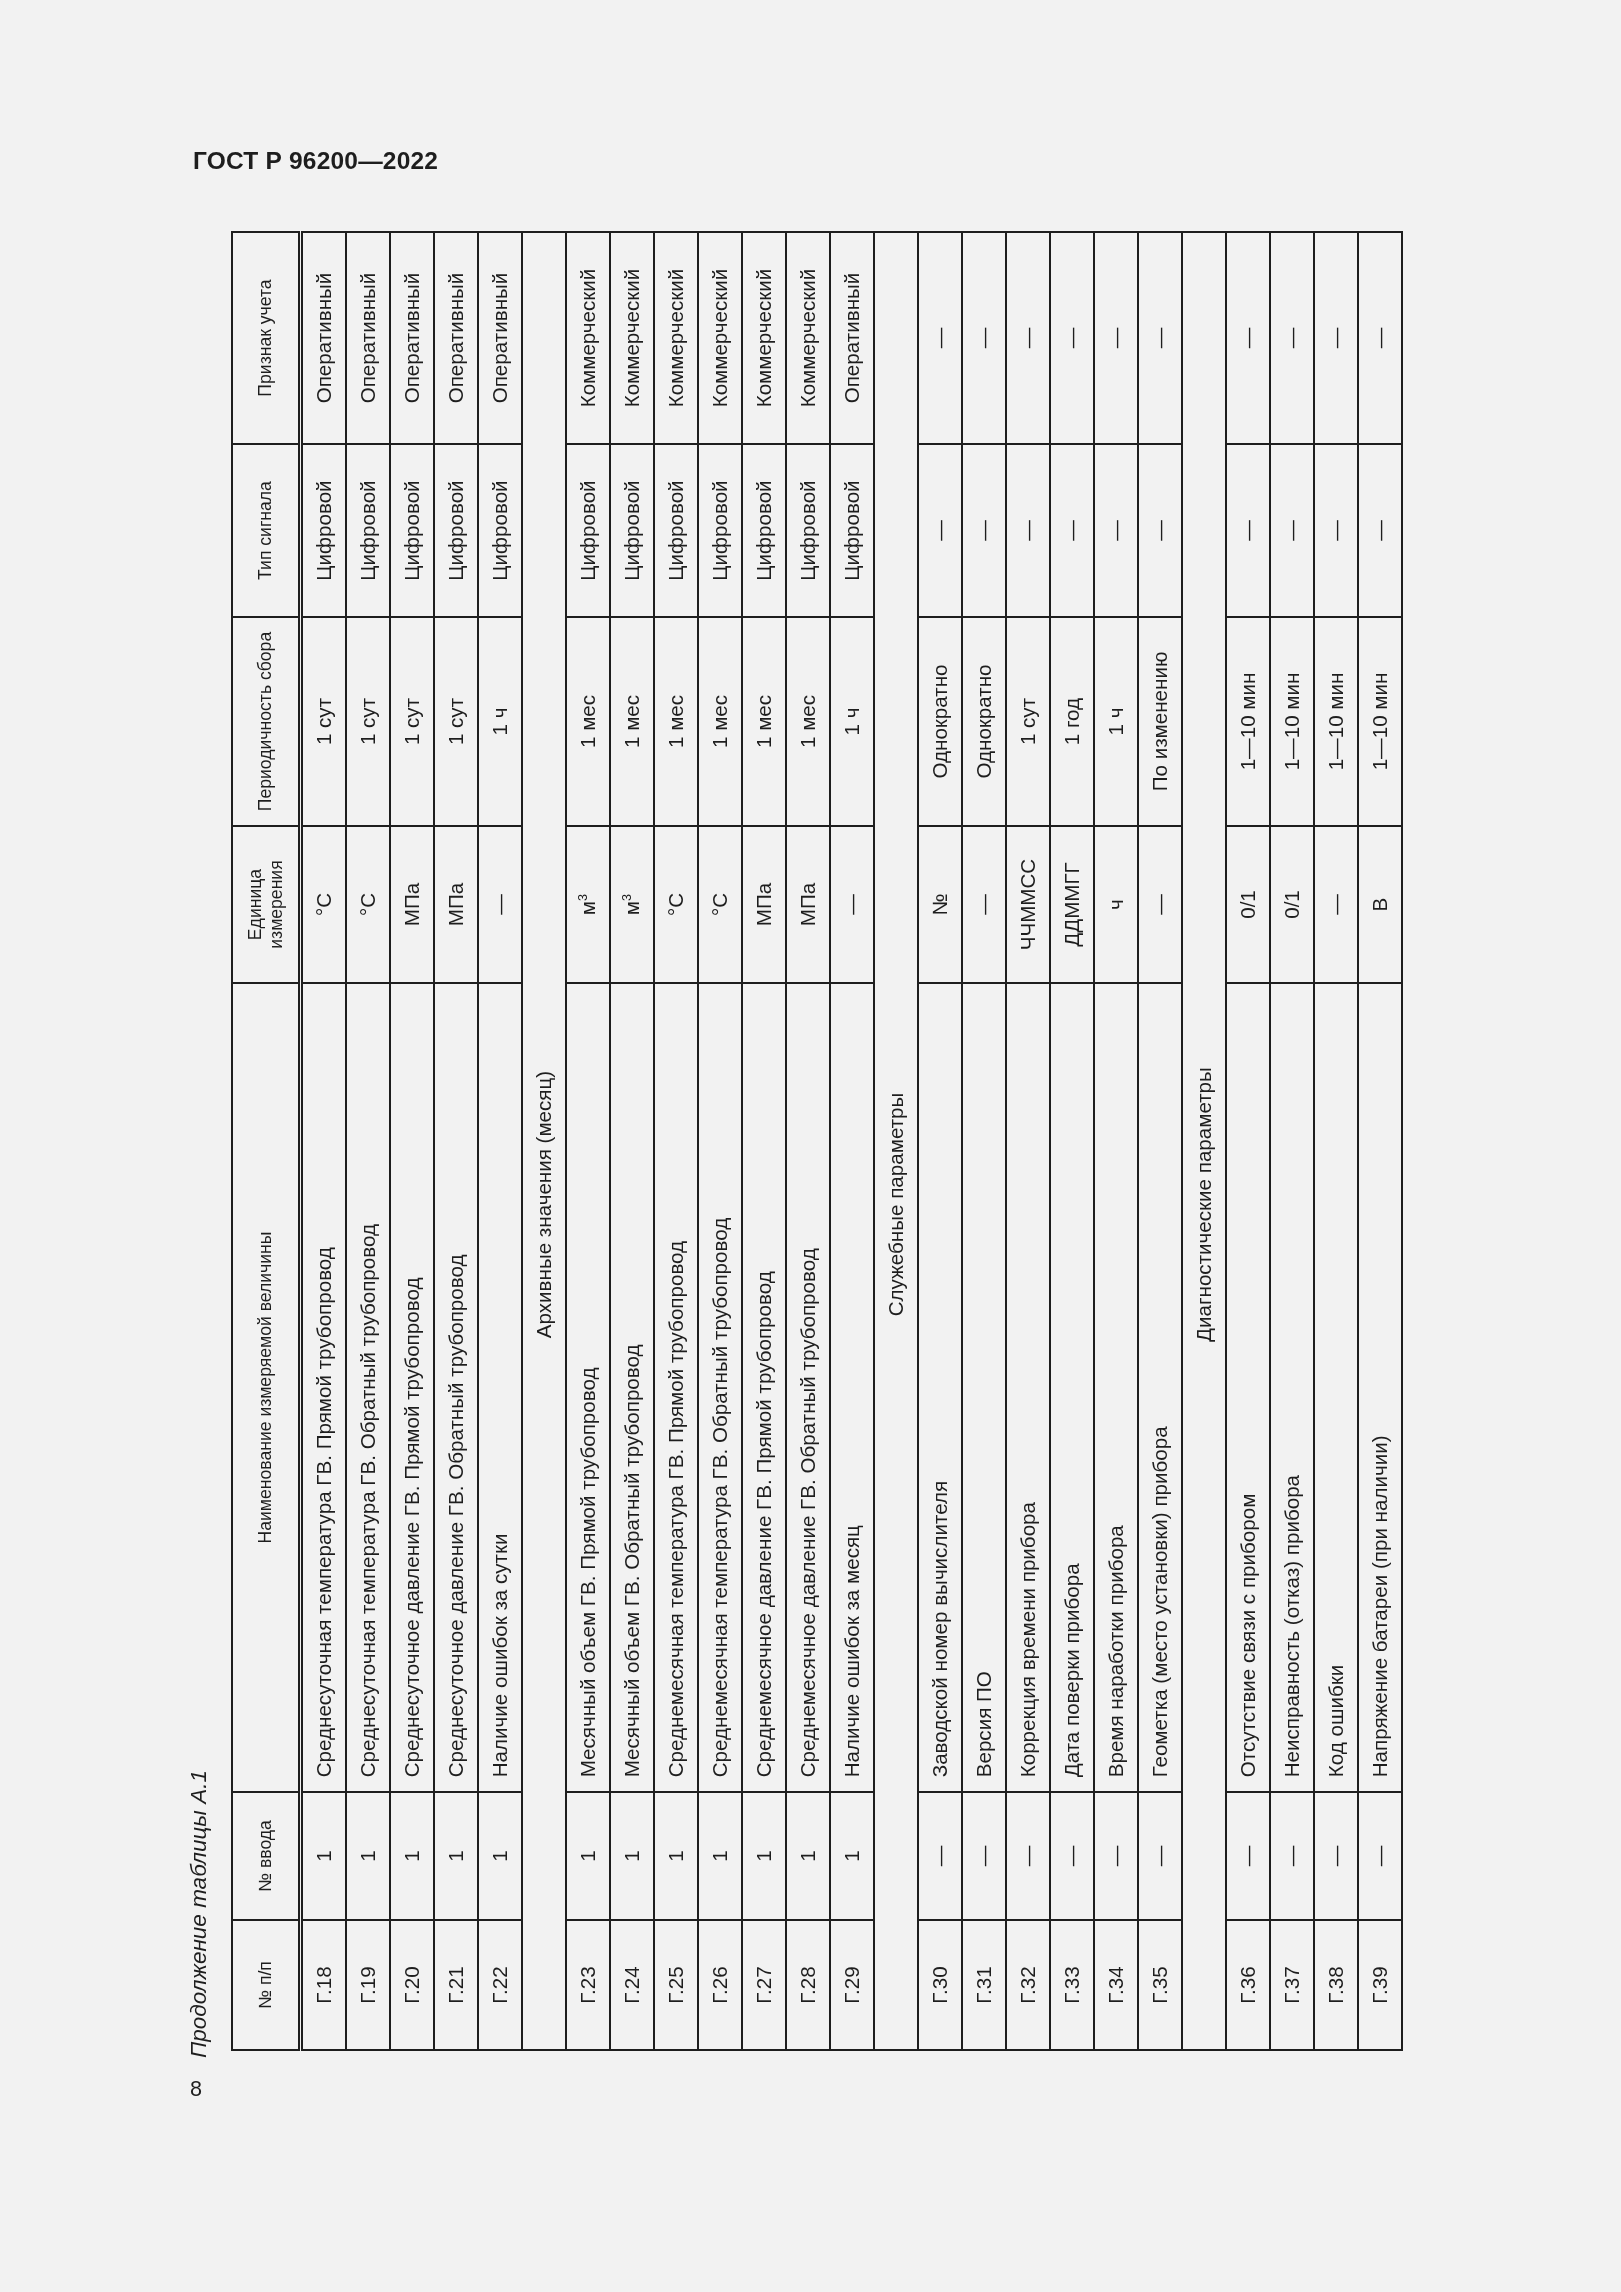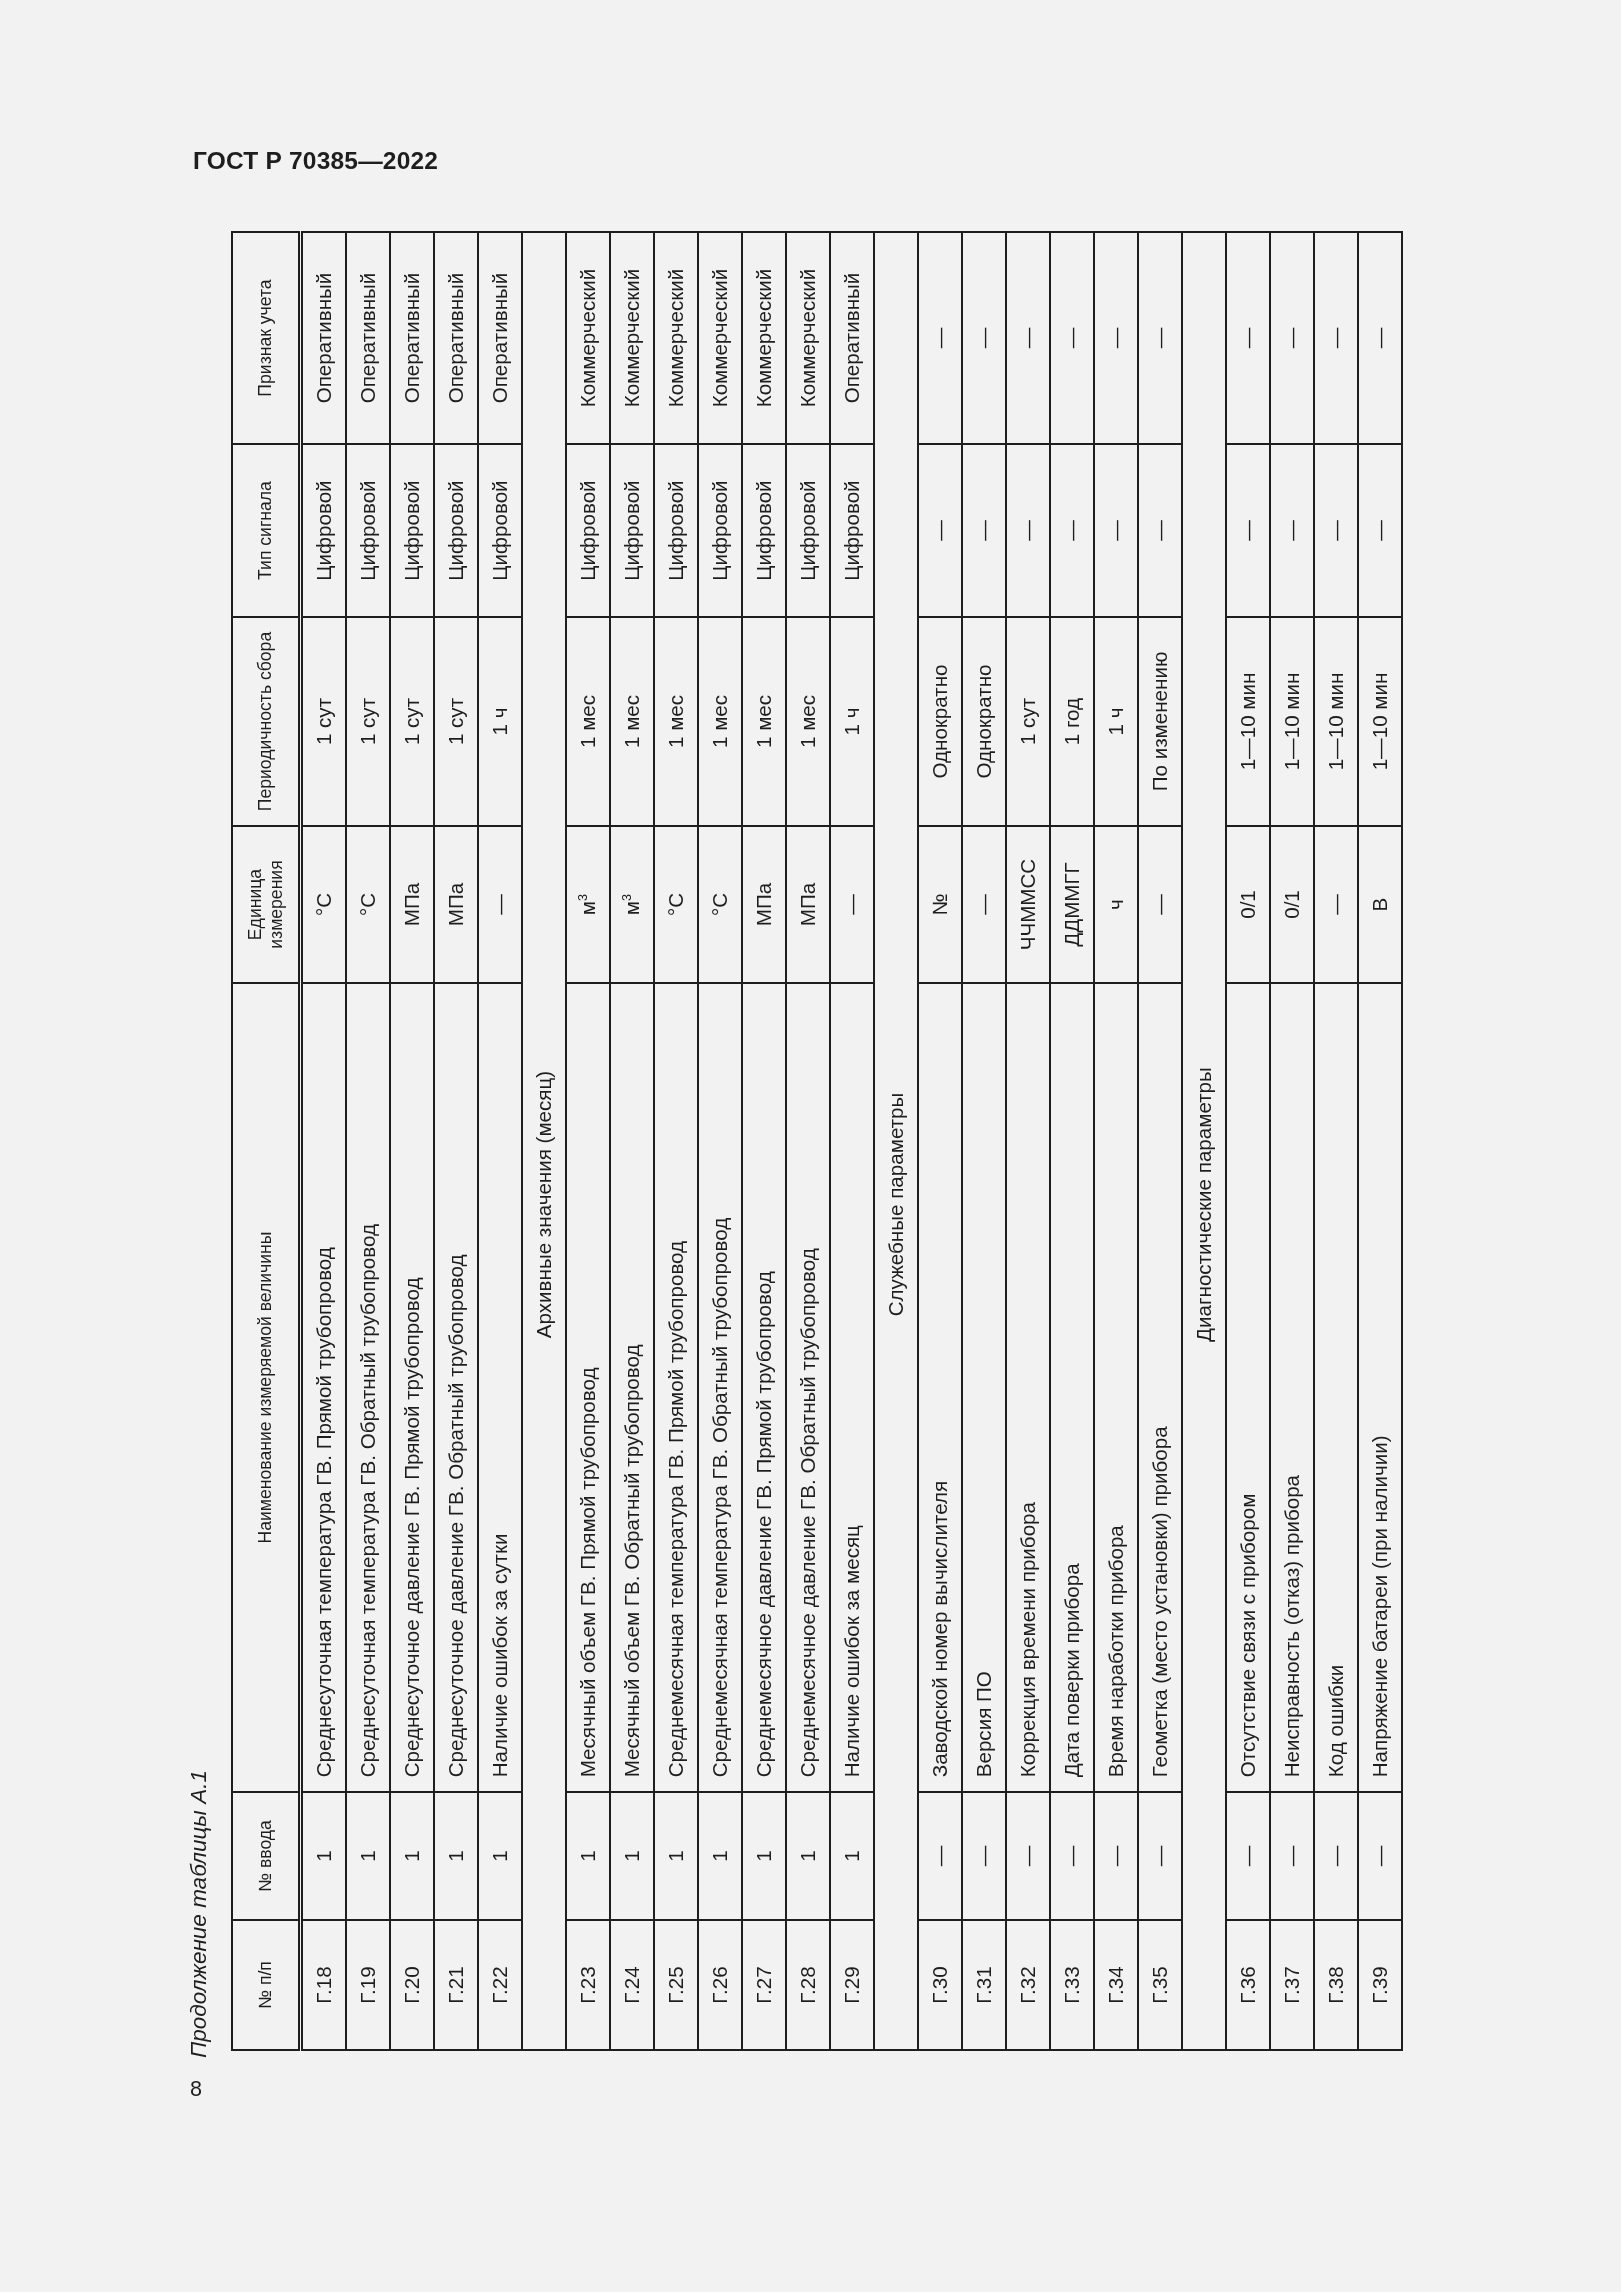--- a/index.html
+++ b/index.html
@@ -70,21 +70,21 @@
   .col-input { width: 128px; }
   .col-name { width: 809px; }
   .col-unit { width: 157px; }
   .col-period { width: 209px; }
   .col-signal { width: 173px; }
   .col-sign { width: 212px; }
 </style>
 </head>
 <body>
 
-<div class="doc-title">ГОСТ Р 70385—2022</div>
+<div class="doc-title">ГОСТ Р 96200—2022</div>
 <div class="caption">Продолжение таблицы А.1</div>
 <div class="page-number">8</div>
 
 <div class="table-wrap">
 <table class="main">
   <colgroup>
     <col class="col-num">
         <col class="col-input">
         <col class="col-name">
         <col class="col-unit">

